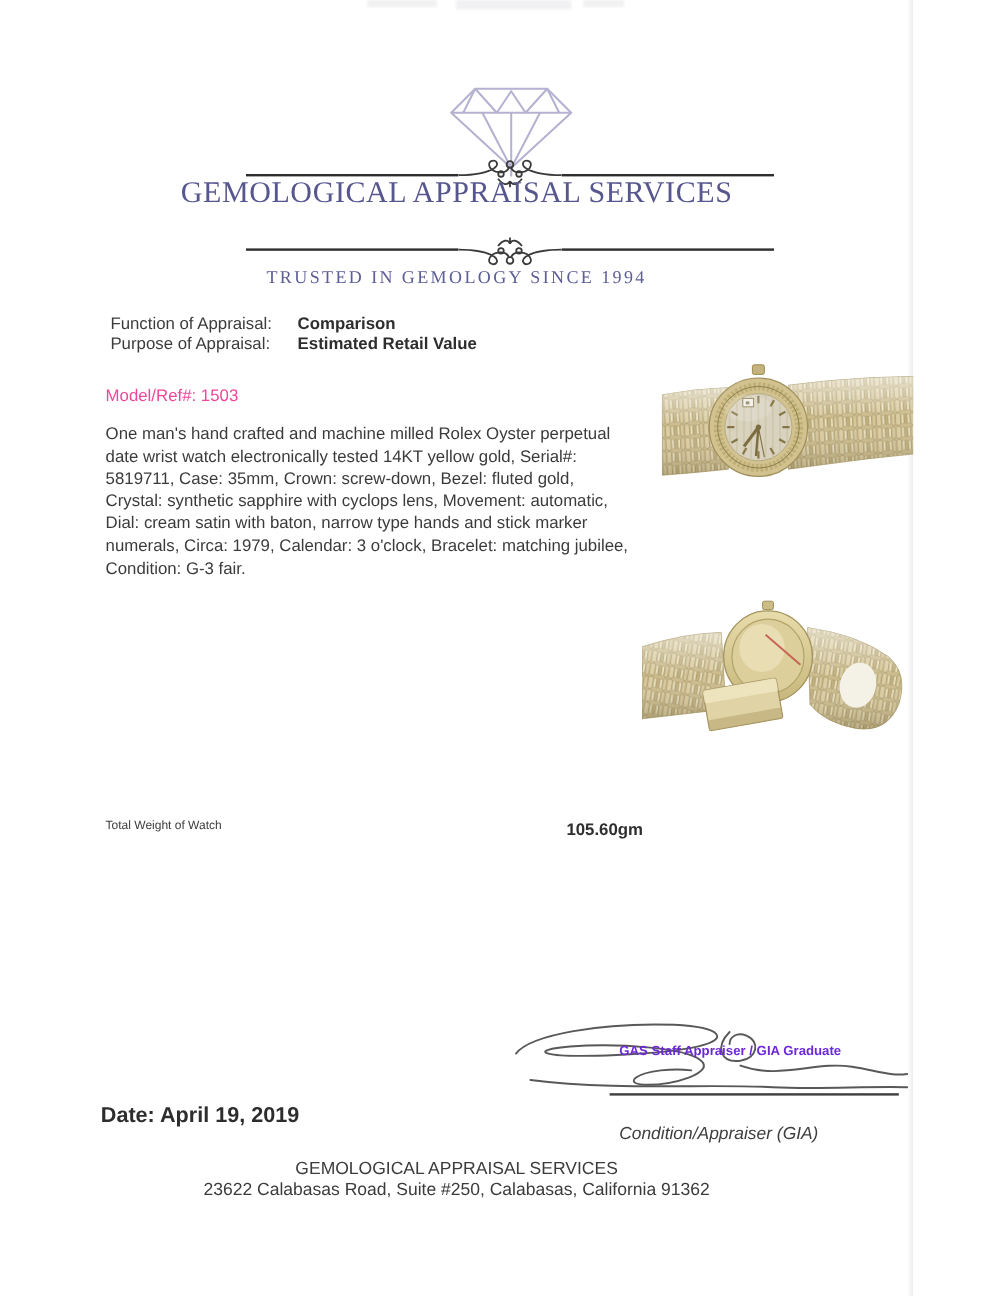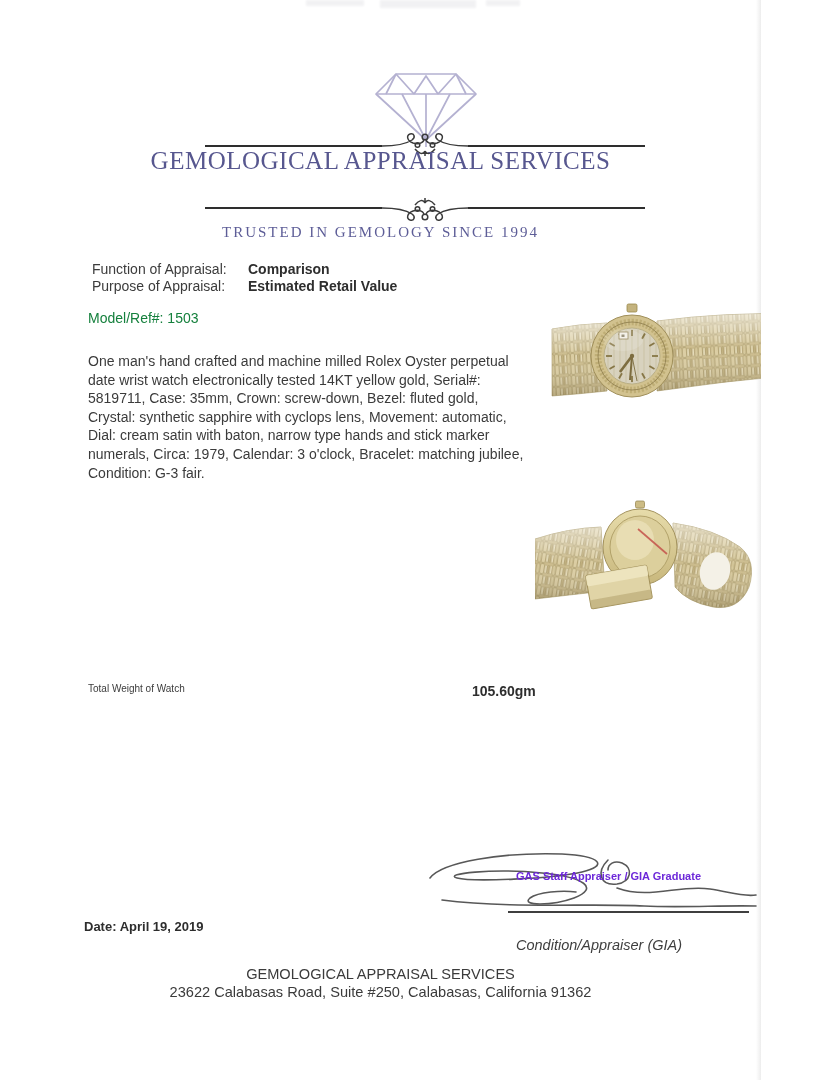--- a/index.html
+++ b/index.html
@@ -32,34 +32,34 @@
   .brand-tagline{
     position:absolute;left:0;top:180px;width:100%;text-align:center;
     font-family:Liberation Serif, serif;font-size:15px;letter-spacing:2px;
     color:#5d5d97;white-space:nowrap;margin-top:44px;
   }
   
   .fields{position:absolute;left:92px;top:261px;font-size:14px;line-height:17px;}
   .field-row{display:flex;}
   .field-label{width:156px;color:#3c3c3c;}
   .field-value{font-weight:bold;color:#2e2e2e;}
-  .model-ref{position:absolute;left:88px;top:310px;font-size:14px;color:#15803d;}
+  .model-ref{position:absolute;left:88px;top:321px;font-size:14px;color:#ec4899;}
   .description{
     position:absolute;left:88px;top:352px;width:438px;
     font-size:14px;line-height:18.6px;color:#3b3b3b;
   }
   .weight-label{position:absolute;left:88px;top:683px;font-size:10px;color:#3c3c3c;}
   .weight-value{position:absolute;left:472px;top:683px;font-size:14px;font-weight:bold;color:#2e2e2e;}
   
   .photo-front{position:absolute;left:551px;top:299px;width:244px;height:106px;}
   .photo-back{position:absolute;left:535px;top:495px;width:246px;height:128px;}
   
   .signature-svg{position:absolute;left:412px;top:848px;width:346px;height:64px;}
   .signature-line{position:absolute;left:508px;top:911px;width:241px;height:2px;background:#3f3f3f;}
-  .signature-date{position:absolute;left:84px;top:919px;font-size:13px;font-weight:bold;color:#2d2d2d;}
+  .signature-date{position:absolute;left:84px;top:919px;font-size:18px;font-weight:bold;color:#2d2d2d;}
   .appraiser-title{position:absolute;left:516px;top:870px;font-size:11px;font-weight:bold;color:#6d28d9;white-space:nowrap;}
   .appraiser-credential{position:absolute;left:516px;top:937px;font-size:14.5px;font-style:italic;color:#3e3e3e;}
   
   .footer{position:absolute;left:0;top:966px;width:100%;text-align:center;
     font-size:14.6px;line-height:17.6px;color:#3b3b3b;}
   .footer .page-info{font-weight:bold;color:#2d2d2d;margin-top:1px;}
 </style>
 </head>
 <body>
 

